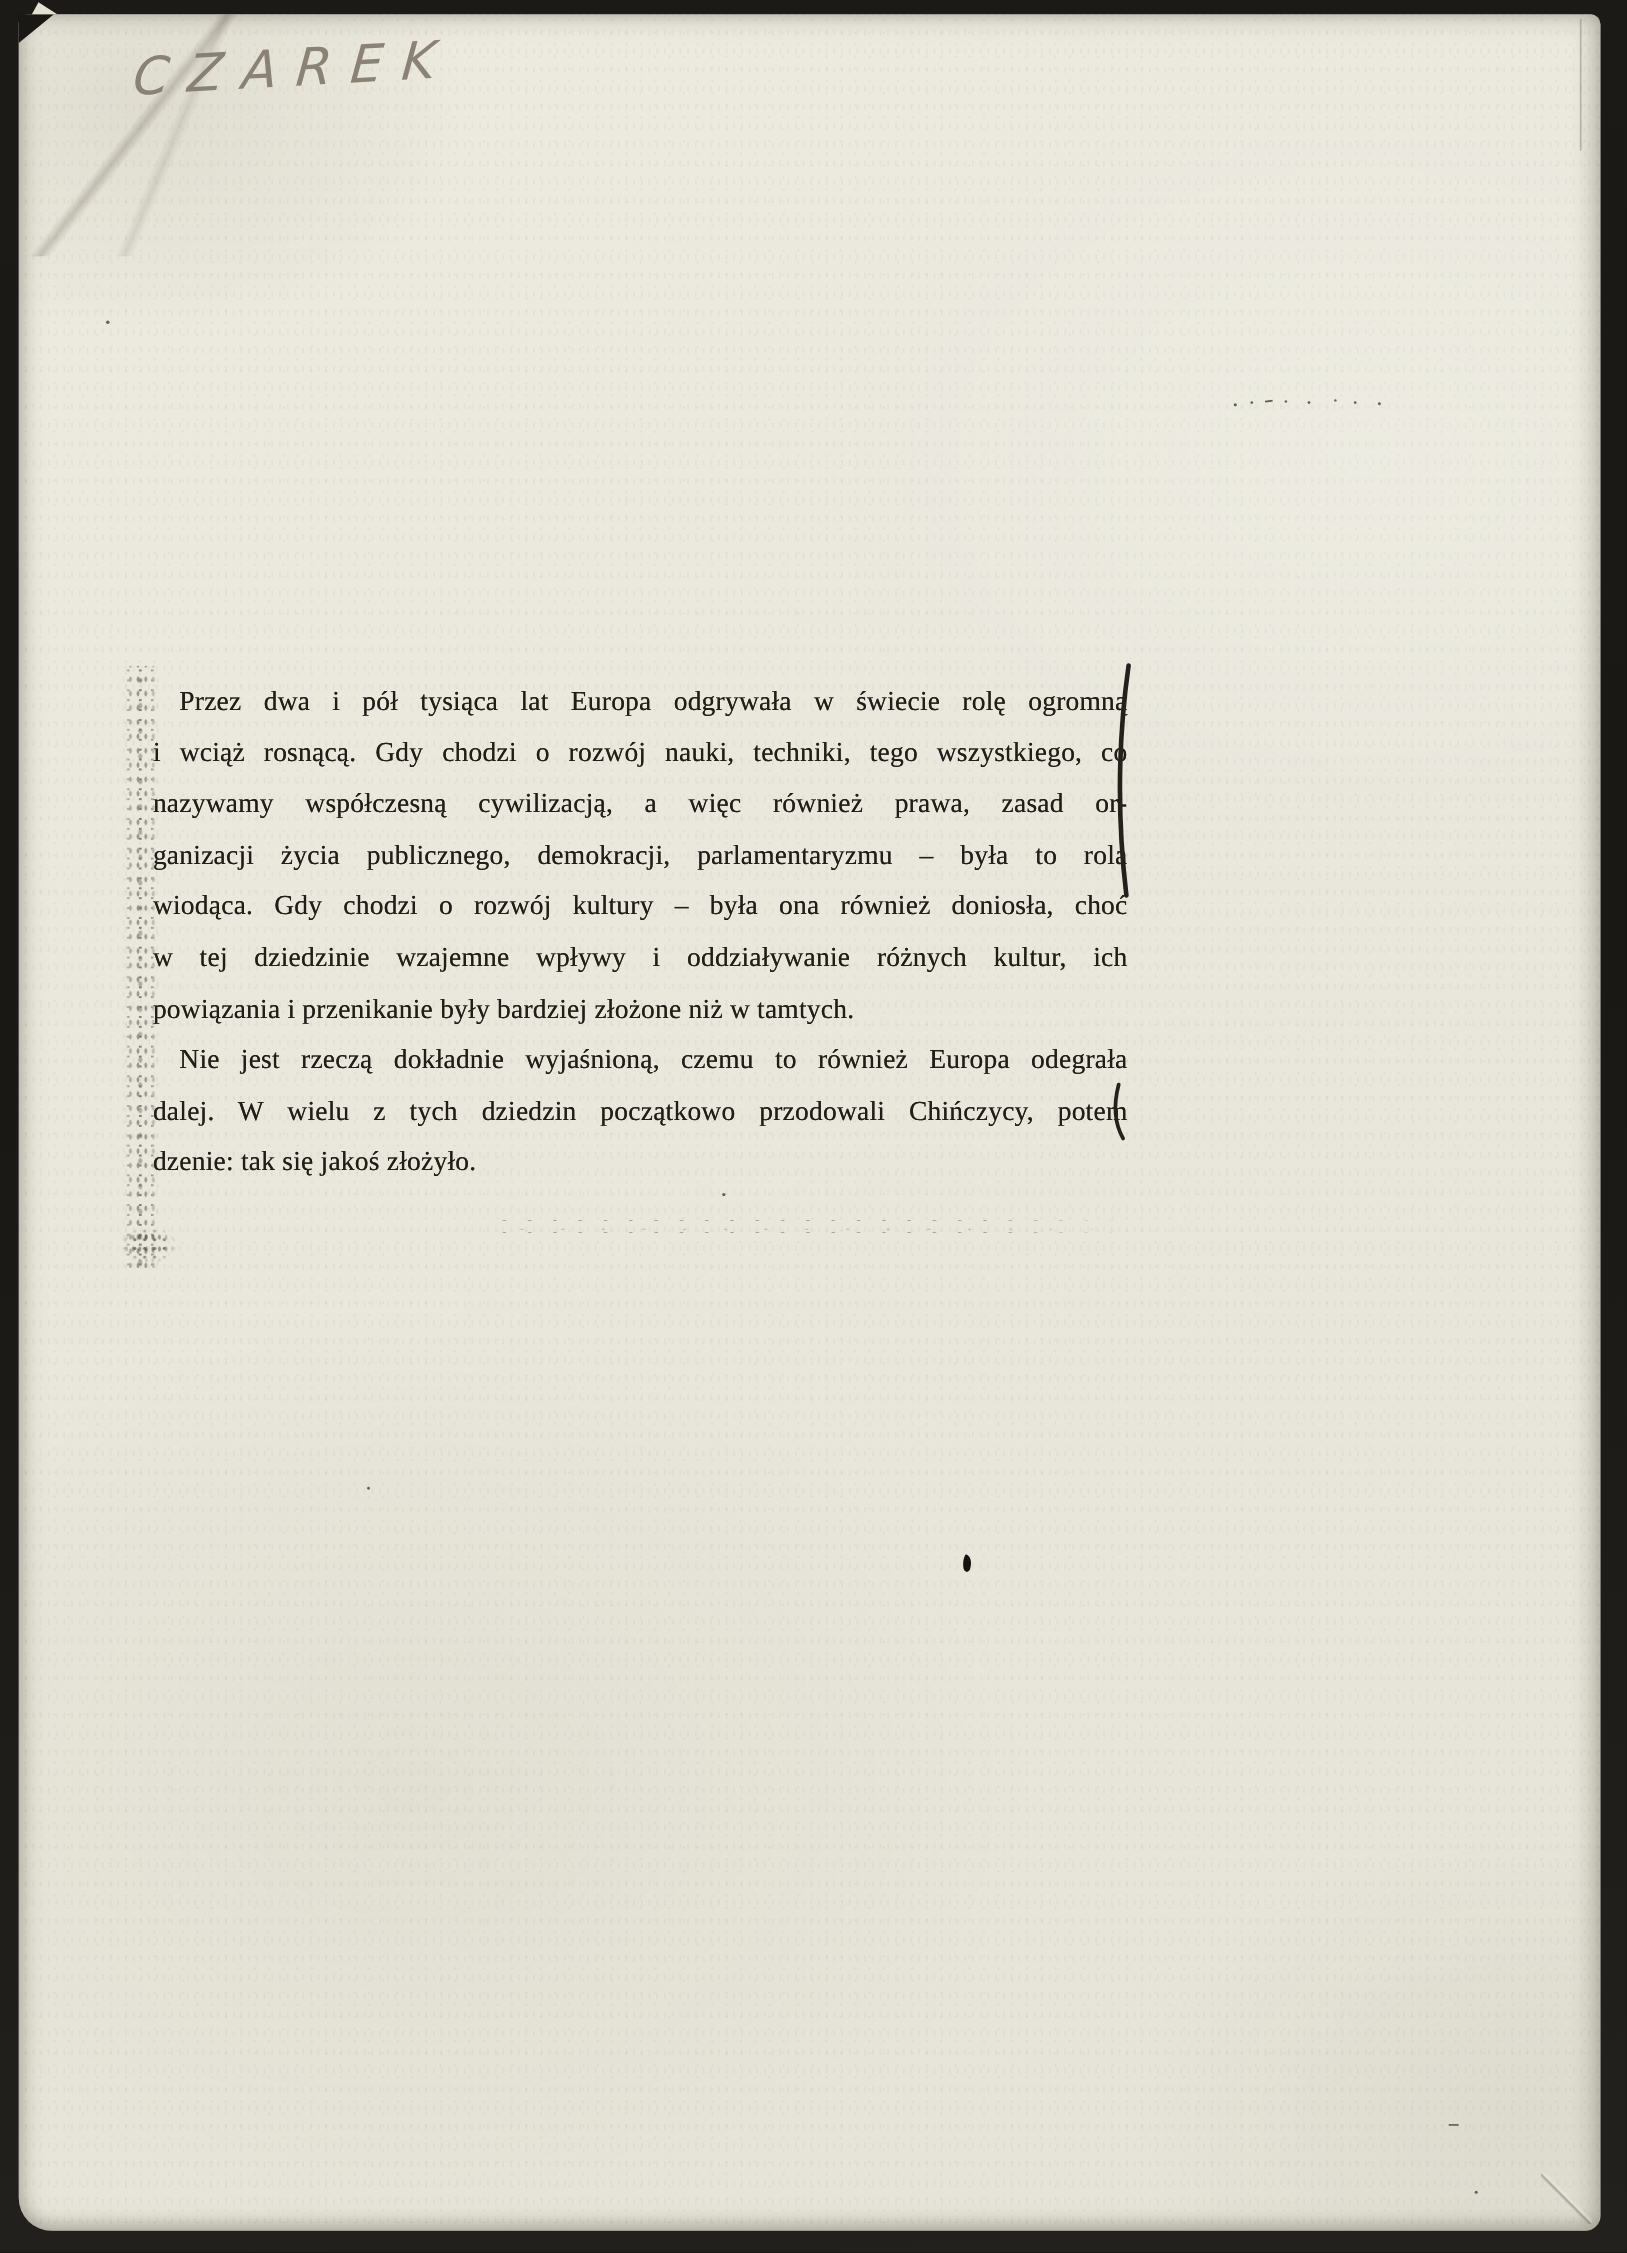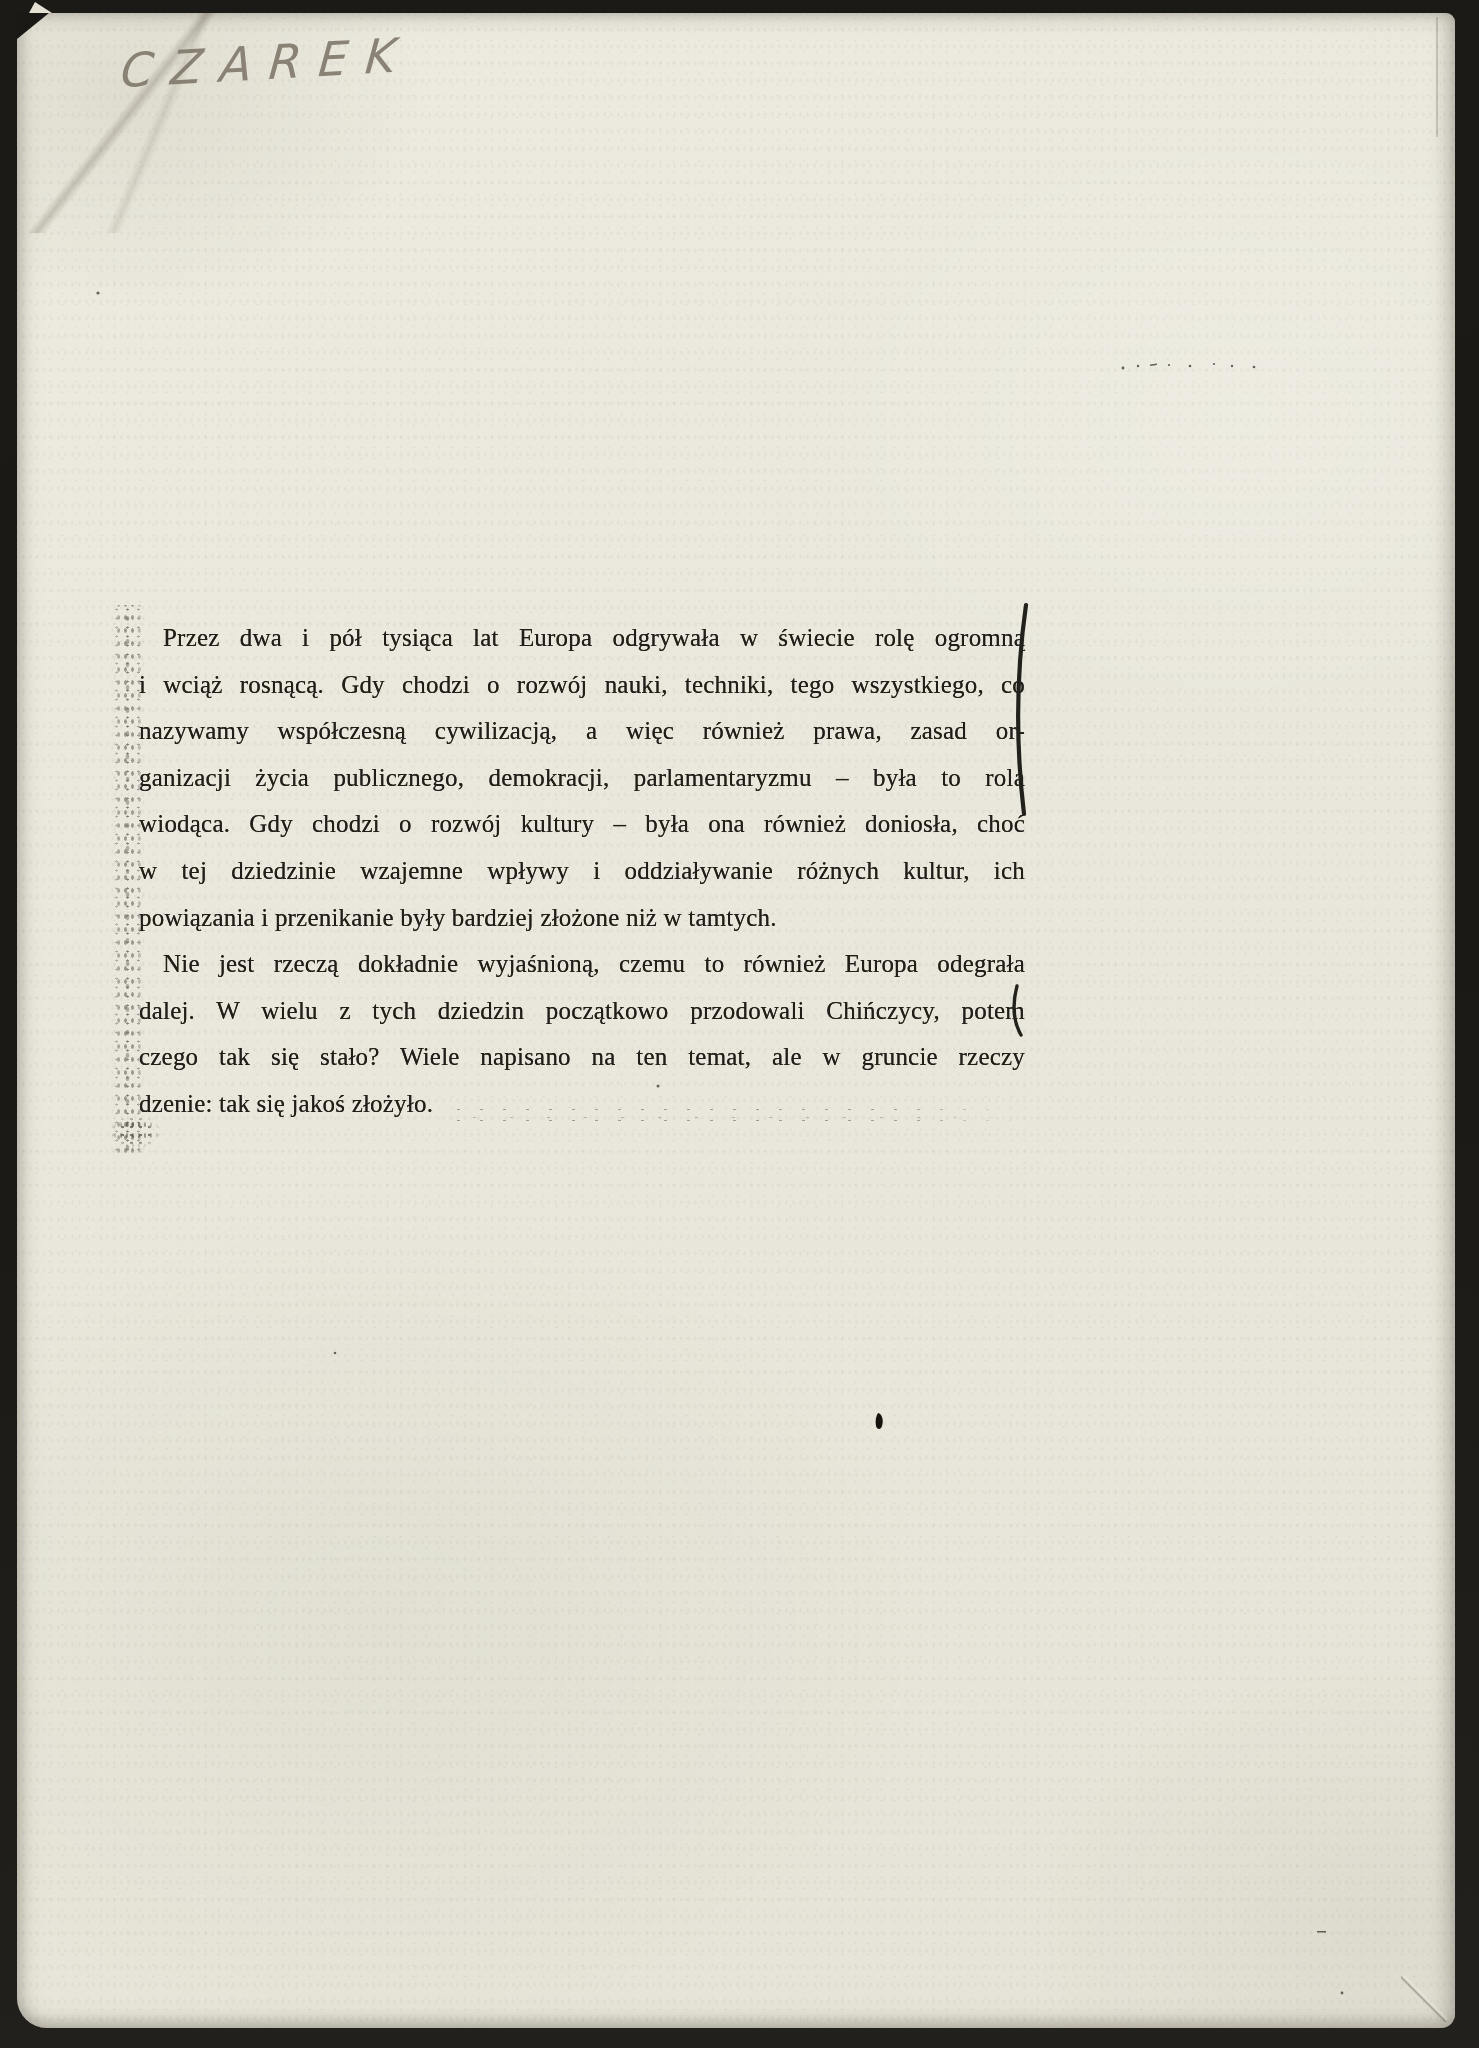--- a/index.html
+++ b/index.html
@@ -112,21 +112,20 @@
     <div class="clipping">
       <div class="line indent">Przez dwa i pół tysiąca lat Europa odgrywała w świecie rolę ogromną</div>
       <div class="line">i wciąż rosnącą. Gdy chodzi o rozwój nauki, techniki, tego wszystkiego, co</div>
       <div class="line">nazywamy współczesną cywilizacją, a więc również prawa, zasad or-</div>
       <div class="line">ganizacji życia publicznego, demokracji, parlamentaryzmu – była to rola</div>
       <div class="line">wiodąca. Gdy chodzi o rozwój kultury – była ona również doniosła, choć</div>
       <div class="line">w tej dziedzinie wzajemne wpływy i oddziaływanie różnych kultur, ich</div>
       <div class="line para-end">powiązania i przenikanie były bardziej złożone niż w tamtych.</div>
       <div class="line indent">Nie jest rzeczą dokładnie wyjaśnioną, czemu to również Europa odegrała</div>
       <div class="line">dalej. W wielu z tych dziedzin początkowo przodowali Chińczycy, potem</div>
-      <div class="line">czego tak się stało? Wiele napisano na ten temat, ale w gruncie rzeczy</div>
       <div class="line para-end">dzenie: tak się jakoś złożyło.</div>
     </div>
 
     <div class="speckle speckle-edge"></div>
     <div class="speckle speckle-trail"></div>
     <div class="speckle speckle-corner"></div>
 
     <svg class="marks" width="1438" height="2015" viewBox="0 0 1438 2015">
 
       <path d="M1009,592 C999,662 999,734 1007,801" stroke="#23211c" stroke-width="4.2" fill="none" stroke-linecap="round"></path>

